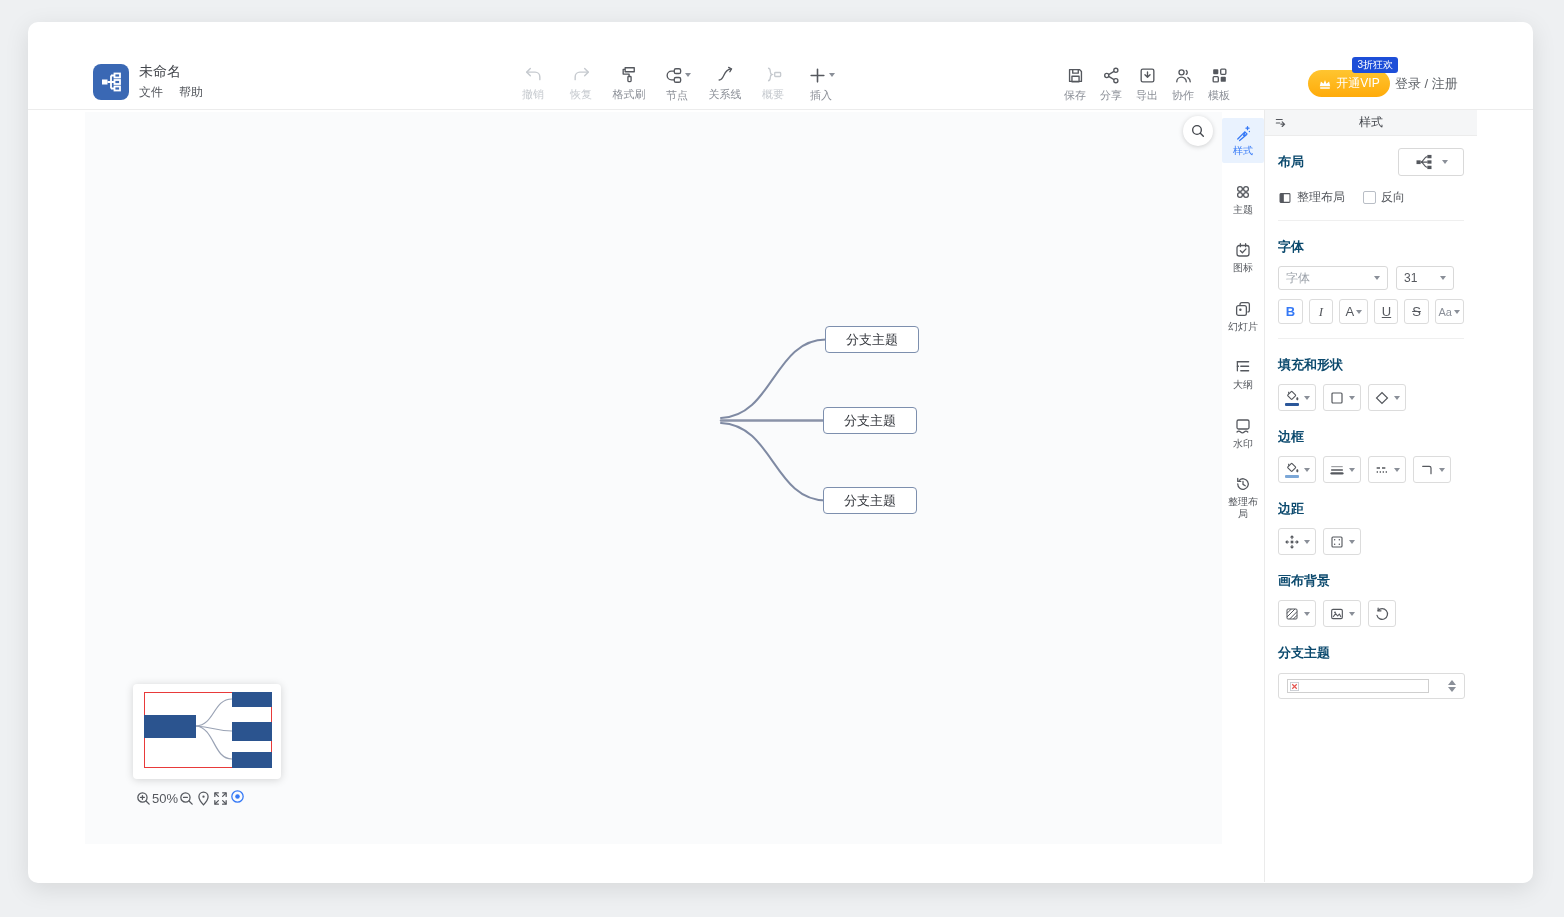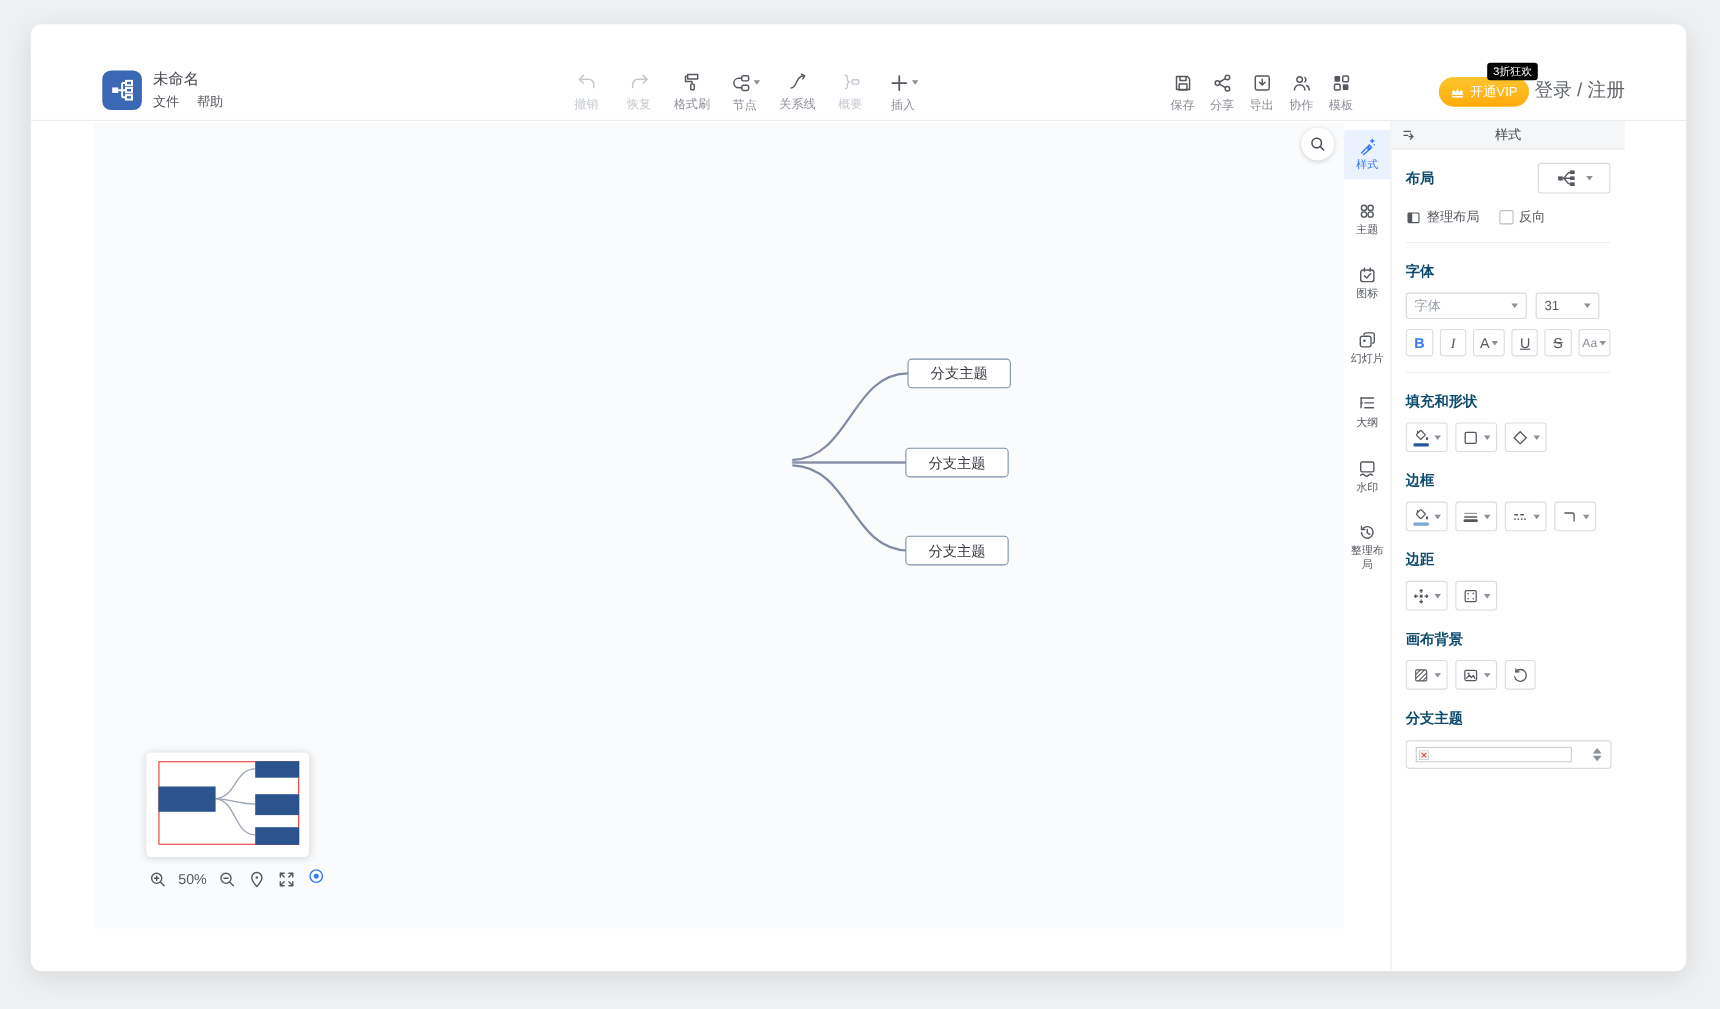--- a/index.html
+++ b/index.html
@@ -27,23 +27,23 @@
 
   .actions { position:absolute; left:1029px; bottom:6px; display:flex; gap:0; }
   .act-item { width:36px; display:flex; flex-direction:column; align-items:center; gap:3px; cursor:pointer; color:#55585e; }
   .act-item .lbl { font-size:11px; color:#8b8f97; white-space:nowrap; }
   .act-item svg { width:19px; height:19px; }
 
   .vip-wrap { position:absolute; left:1280px; bottom:12px; }
   .vip-btn { width:82px; height:27px; border-radius:14px; background:linear-gradient(180deg,#ffc530,#ffab0a);
     color:#fff; font-size:12px; display:flex; align-items:center; justify-content:center; gap:4px; cursor:pointer; }
   .vip-btn svg { width:14px; height:14px; }
-  .vip-badge { position:absolute; right:-8px; top:-13px; background:#000000; color:#fff; font-size:10px;
+  .vip-badge { position:absolute; right:-8px; top:-13px; background:#1d4ed8; color:#fff; font-size:10px;
     padding:1px 5px; border-radius:3px; white-space:nowrap; }
-  .auth { position:absolute; left:1367px; bottom:16px; font-size:17px; color:#5f6368; cursor:pointer; white-space:nowrap; }
+  .auth { position:absolute; left:1367px; bottom:16px; font-size:13px; color:#5f6368; cursor:pointer; white-space:nowrap; }
 
   
   .main { position:relative; height:772px; }
   .canvas { position:absolute; left:57px; top:2px; width:1137px; height:732px; background:#fafbfc; }
 
   .search-fab { position:absolute; left:1098px; top:4px; width:30px; height:30px; border-radius:50%;
     background:#fff; box-shadow:0 1px 5px rgba(0,0,0,.18); display:flex; align-items:center; justify-content:center; cursor:pointer; }
   .search-fab svg { width:16px; height:16px; }
 
   .connectors { position:absolute; left:0; top:0; width:100%; height:100%; pointer-events:none; }
@@ -54,21 +54,21 @@
   .branch { position:absolute; width:94px; height:27px; background:#fff; border:1.6px solid #7d8fae; border-radius:4px;
     color:#33363c; font-size:13px; display:flex; align-items:center; justify-content:center; cursor:pointer; }
   .b1 { left:740px; top:214px; } .b2 { left:738px; top:295px; } .b3 { left:738px; top:375px; }
 
   .minimap { position:absolute; left:48px; top:572px; width:148px; height:95px; background:#fff; border-radius:4px;
     box-shadow:0 1px 8px rgba(0,0,0,.16); cursor:pointer; }
   .mm-viewport { position:absolute; left:11px; top:8px; width:128px; height:76px; border:1.6px solid #e83a3a; }
   .mm-block { position:absolute; background:#2b548f; }
   .mm-svg { position:absolute; left:0; top:0; width:100%; height:100%; }
 
-  .zoombar { position:absolute; left:50px; top:676px; display:flex; align-items:center; gap:10px; color:#55585e; }
+  .zoombar { position:absolute; left:50px; top:676px; display:flex; align-items:center; color:#55585e; }
   .zoombar svg { width:17px; height:17px; cursor:pointer; }
   .zoom-val { font-size:13px; color:#55585e; }
   .zb-active svg { color:#3579f6; }
 
   
   .tabstrip { position:absolute; left:1194px; top:0; width:42px; height:100%; background:#fff;
     display:flex; flex-direction:column; align-items:center; padding-top:8px; gap:14px; }
   .vtab { width:42px; padding:6px 0; display:flex; flex-direction:column; align-items:center; gap:3px;
     color:#55585e; cursor:pointer; }
   .vtab svg { width:18px; height:18px; }

